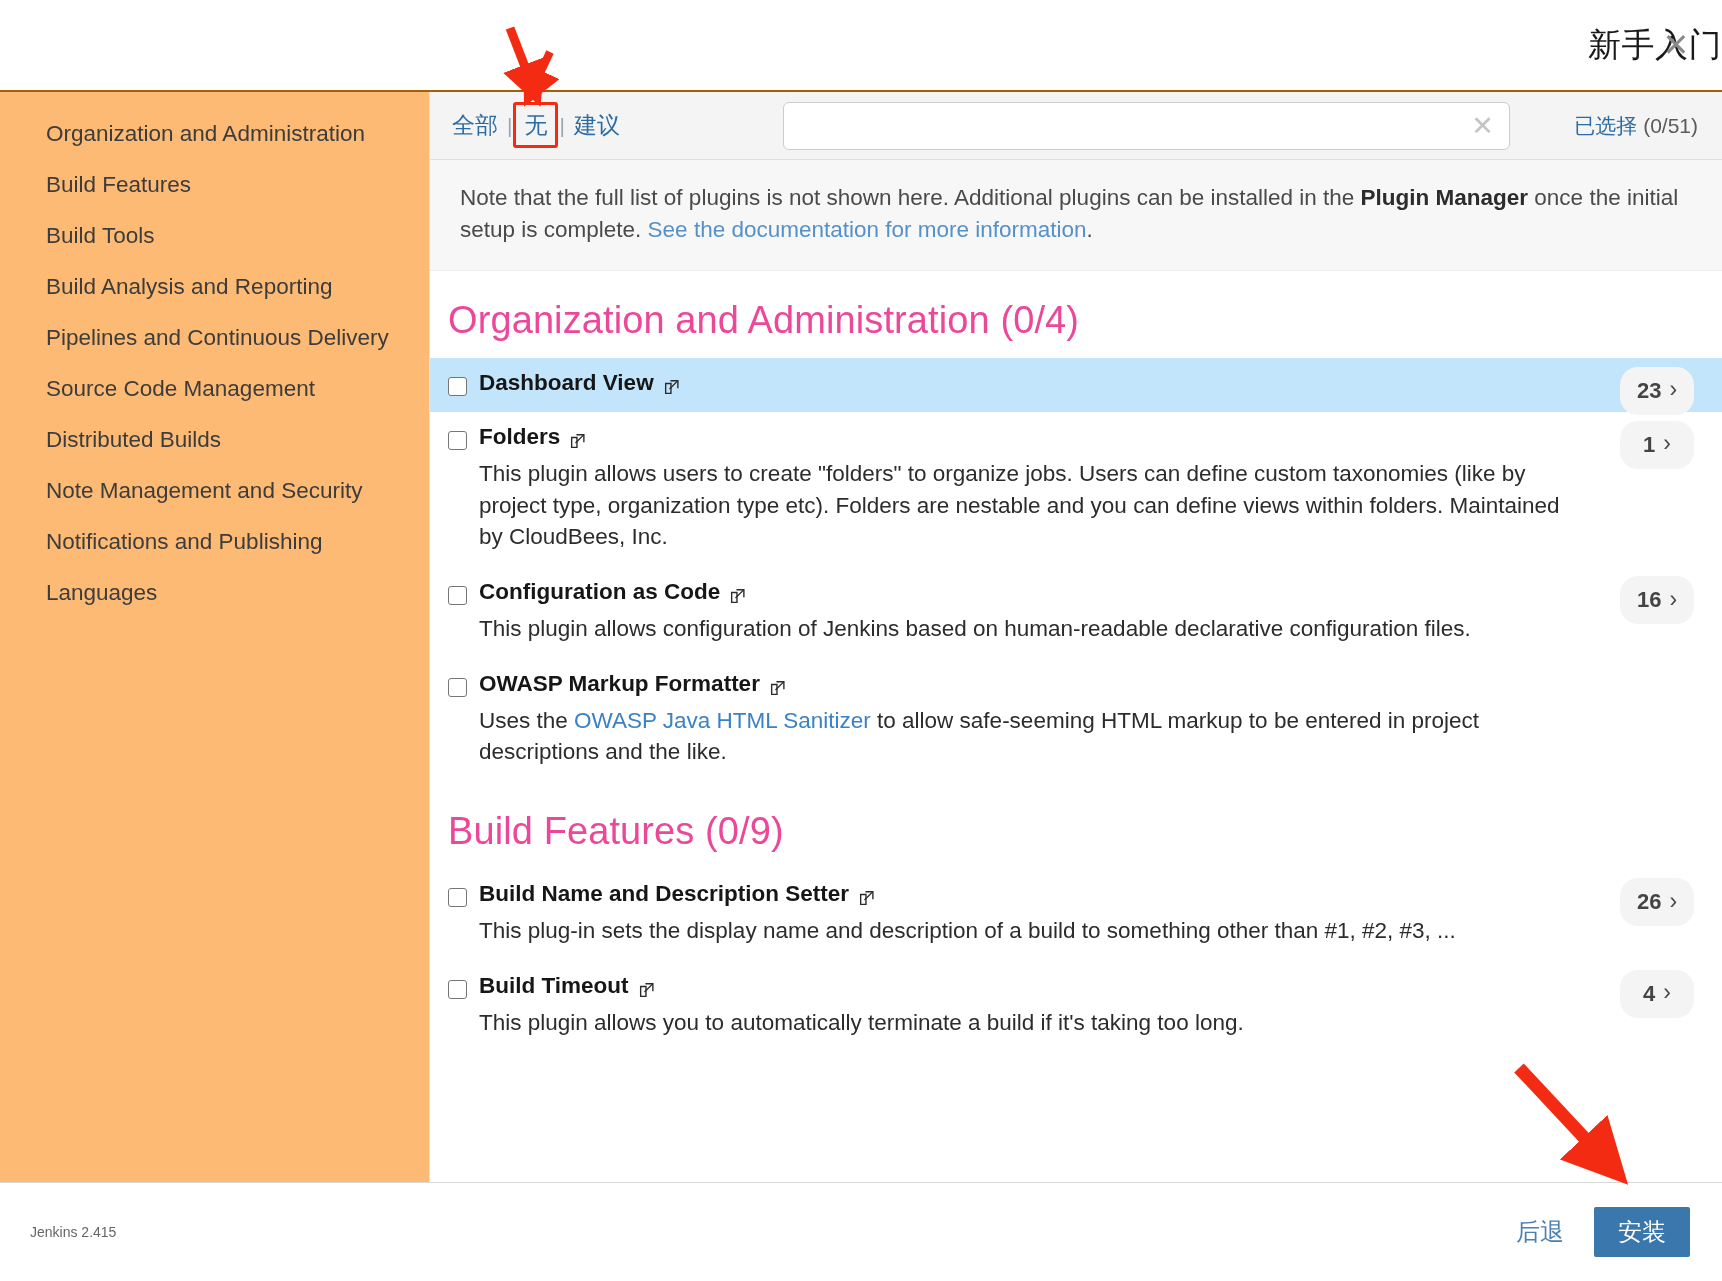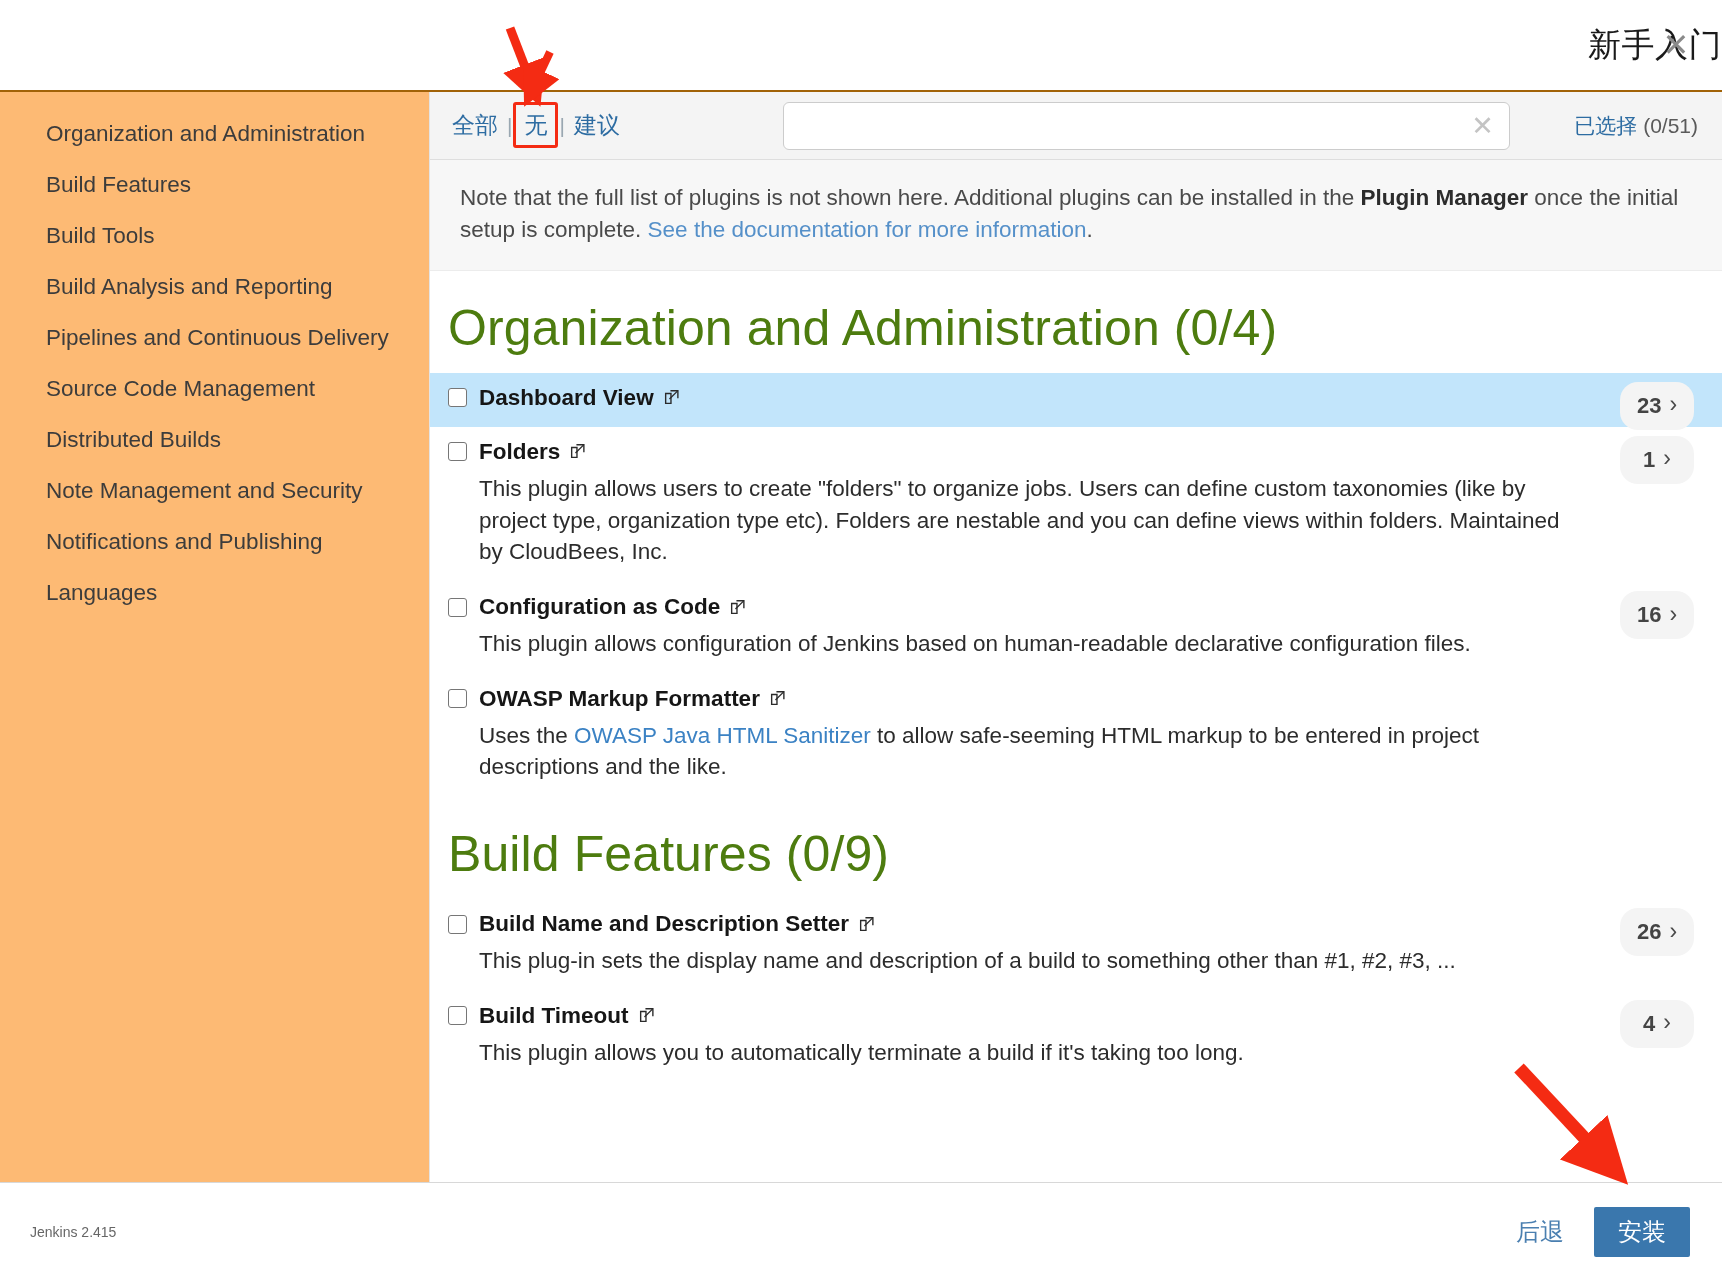--- a/index.html
+++ b/index.html
@@ -186,37 +186,37 @@
     padding: 22px 34px 24px 30px;
     font-size: 22.5px;
     line-height: 1.42;
     color: #4a4a4a;
     border-bottom: 1px solid #ececec;
   }
   .notice b { font-weight: 700; color: #2c2c2c; }
   .notice a { color: #5590c9; text-decoration: none; cursor: pointer; }
 
   .sec-title {
-    font-size: 50px;
+    font-size: 38px;
     font-weight: 400;
-    color: #4d7c0f;
+    color: #ec4899;
     margin: 28px 0 16px 0;
     padding-left: 18px;
     letter-spacing: 0.1px;
   }
 
   .plug-row {
     position: relative;
     padding: 12px 150px 14px 18px;
   }
   .plug-row.highlight { background: #c2e5fb; }
 
   .plug-head {
     display: flex;
-    align-items: center;
+    align-items: flex-end;
     gap: 9px;
     margin-bottom: 2px;
   }
   .cb {
     width: 19px; height: 19px;
     border: 1.6px solid #767676;
     border-radius: 3px;
     background: #fff;
     flex: 0 0 19px;
     cursor: pointer;

